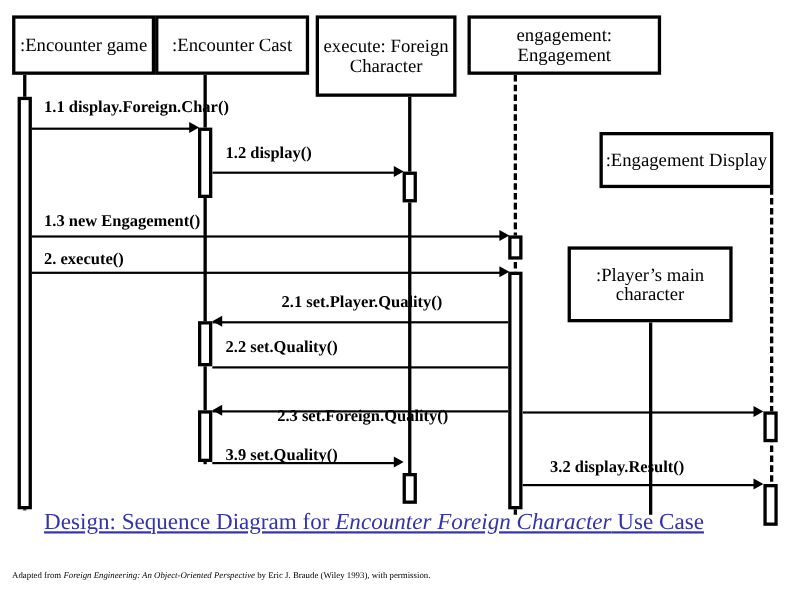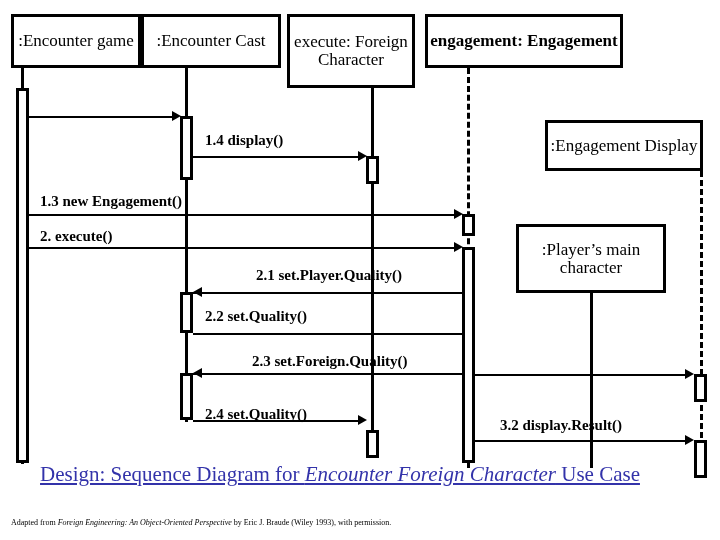--- a/index.html
+++ b/index.html
@@ -125,21 +125,21 @@
   </div>
 
   <div class="box" style="left:141px; top:14px; width:140px; height:54px;">
     <div class="box-inner">:Encounter Cast</div>
   </div>
 
   <div class="box" style="left:287px; top:14px; width:128px; height:74px;">
     <div class="box-inner">execute: Foreign Character</div>
   </div>
 
-  <div class="box" style="left:425px; top:14px; width:198px; height:54px;font-weight:bold;">
+  <div class="box" style="left:425px; top:14px; width:176px; height:54px;">
     <div class="box-inner">engagement: Engagement</div>
   </div>
 
   <div class="box" style="left:545px; top:120px; width:158px; height:51px;">
     <div class="box-inner">:Engagement Display</div>
   </div>
 
   <div class="box" style="left:516px; top:224px; width:150px; height:69px;">
     <div class="box-inner">:Player’s main character</div>
   </div>
@@ -166,47 +166,48 @@
   <div class="activation" style="left:366px; top:430px; width:13px; height:28px;"></div>
 
   <div class="activation" style="left:462px; top:214px; width:13px; height:22px;"></div>
   <div class="activation" style="left:462px; top:247px; width:13px; height:216px;"></div>
 
   <div class="activation" style="left:694px; top:374px; width:13px; height:28px;"></div>
   <div class="activation" style="left:694px; top:440px; width:13px; height:38px;"></div>
 
   <div class="msg-line" style="left:28px; top:116px; width:148px;"></div>
   <div class="arrow-right" style="left:172px; top:111px;"></div>
+  <div class="msg-label" style="left:40px; top:90px;">1.1 display.Foreign.Char()</div>
 
   <div class="msg-line" style="left:193px; top:156px; width:170px;"></div>
   <div class="arrow-right" style="left:358px; top:151px;"></div>
-  <div class="msg-label" style="left:205px; top:132px;">1.4 display()</div>
+  <div class="msg-label" style="left:205px; top:132px;">1.2 display()</div>
 
   <div class="msg-line" style="left:28px; top:214px; width:430px;"></div>
   <div class="arrow-right" style="left:454px; top:209px;"></div>
   <div class="msg-label" style="left:40px; top:193px;text-align:center;">1.3 new Engagement()</div>
 
   <div class="msg-line" style="left:28px; top:247px; width:430px;"></div>
   <div class="arrow-right" style="left:454px; top:242px;"></div>
   <div class="msg-label" style="left:40px; top:228px;">2. execute()</div>
 
   <div class="msg-line" style="left:193px; top:292px; width:269px;"></div>
   <div class="arrow-left" style="left:193px; top:287px;"></div>
   <div class="msg-label" style="left:256px; top:267px;">2.1 set.Player.Quality()</div>
 
   <div class="msg-line" style="left:193px; top:333px; width:269px;"></div>
   <div class="msg-label" style="left:205px; top:308px;">2.2 set.Quality()</div>
 
   <div class="msg-line" style="left:193px; top:373px; width:269px;"></div>
   <div class="arrow-left" style="left:193px; top:368px;"></div>
-  <div class="msg-label" style="left:252px; top:353px;">2.3 set.Foreign.Quality()</div>
+  <div class="msg-label" style="left:252px; top:371px;">2.3 set.Foreign.Quality()</div>
 
   <div class="msg-line" style="left:193px; top:420px; width:170px;"></div>
   <div class="arrow-right" style="left:358px; top:415px;"></div>
-  <div class="msg-label" style="left:205px; top:406px;">2.4 set.Quality()</div>
+  <div class="msg-label" style="left:205px; top:406px;">3.9 set.Quality()</div>
 
   <div class="msg-line" style="left:475px; top:374px; width:215px;"></div>
   <div class="arrow-right" style="left:685px; top:369px;"></div>
 
   <div class="msg-line" style="left:475px; top:440px; width:215px;"></div>
   <div class="arrow-right" style="left:685px; top:435px;"></div>
   <div class="msg-label" style="left:500px; top:417px;">3.2 display.Result()</div>
 
   <div id="caption">
     <span class="u">Design: Sequence Diagram for </span><span class="u it">Encounter Foreign Character</span><span class="u"> Use Case</span>

